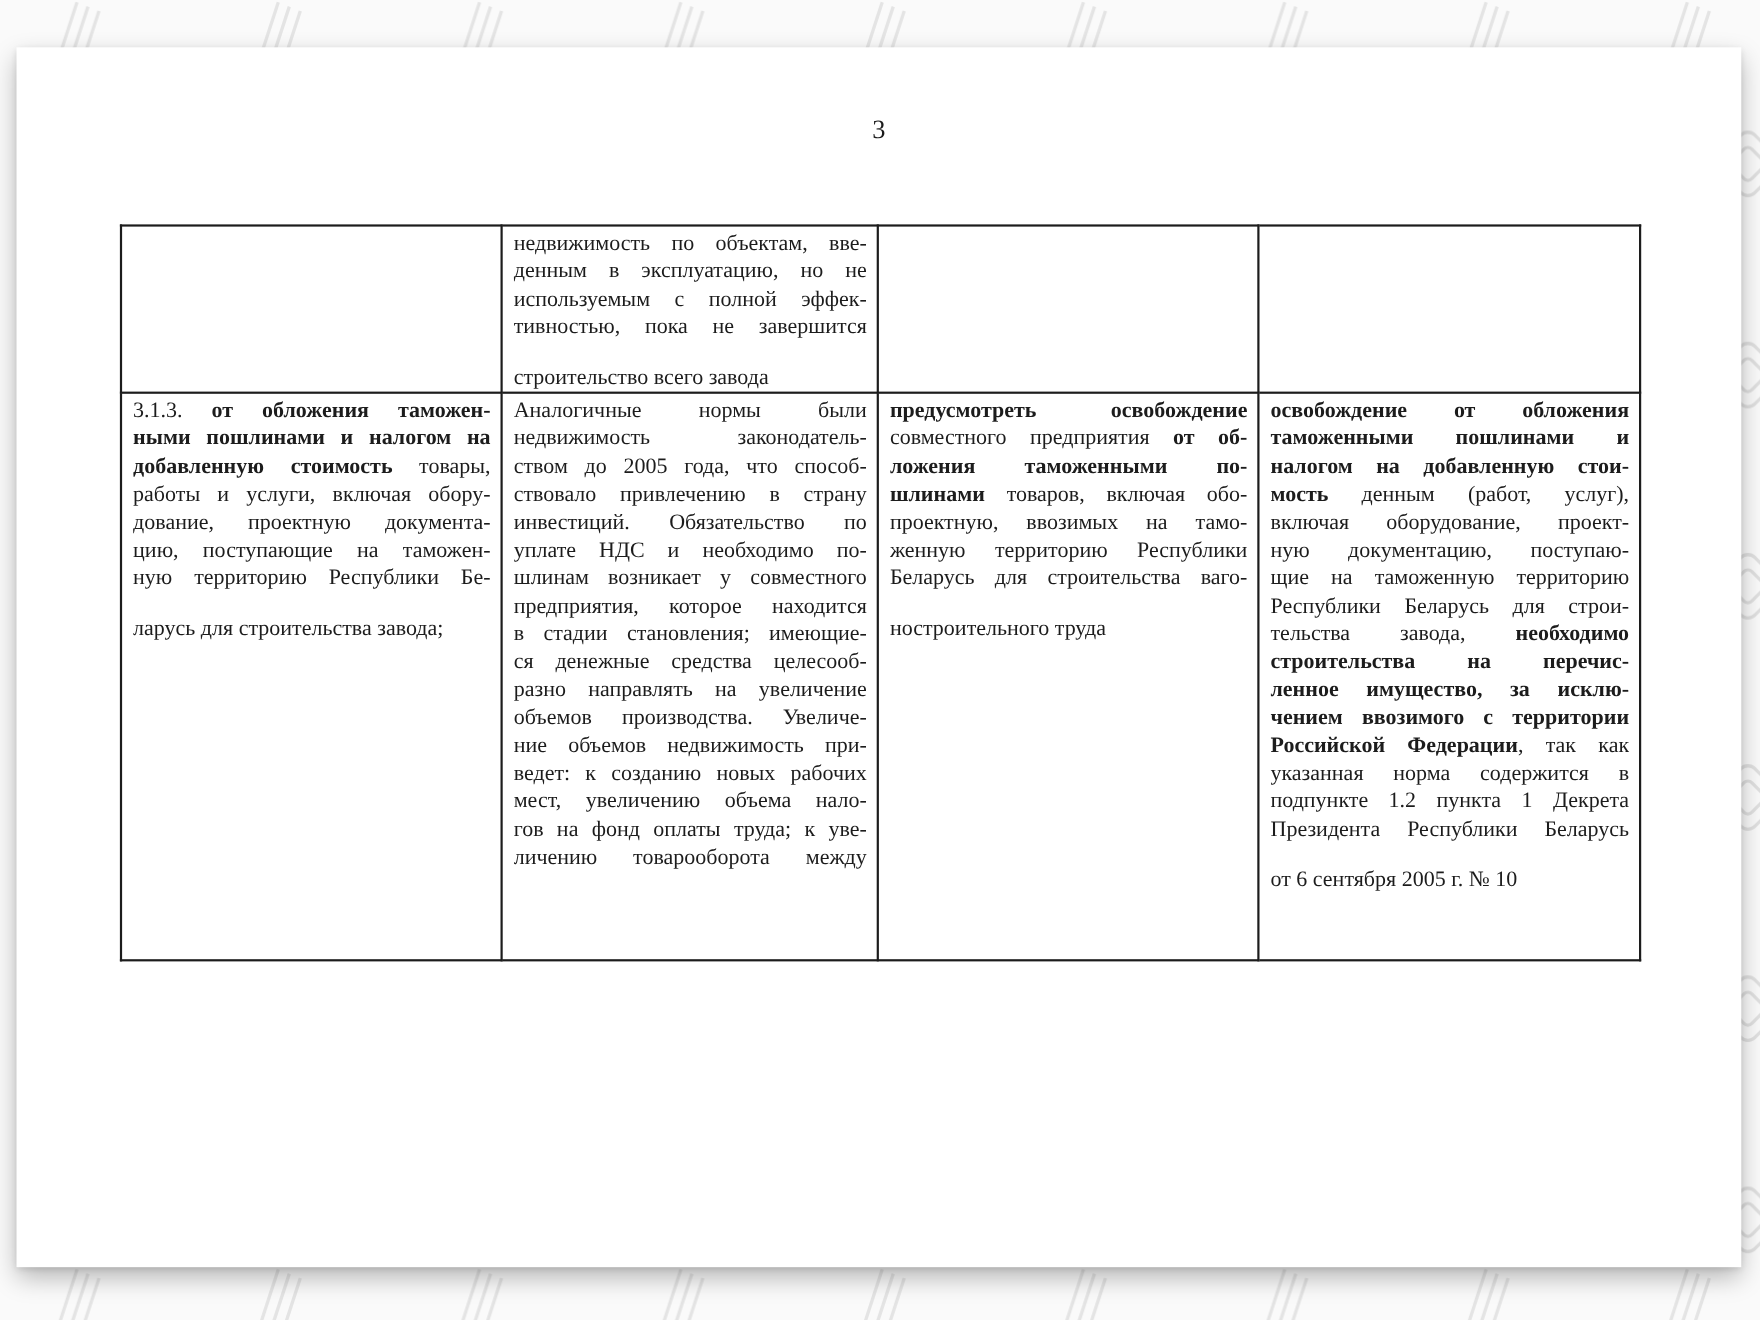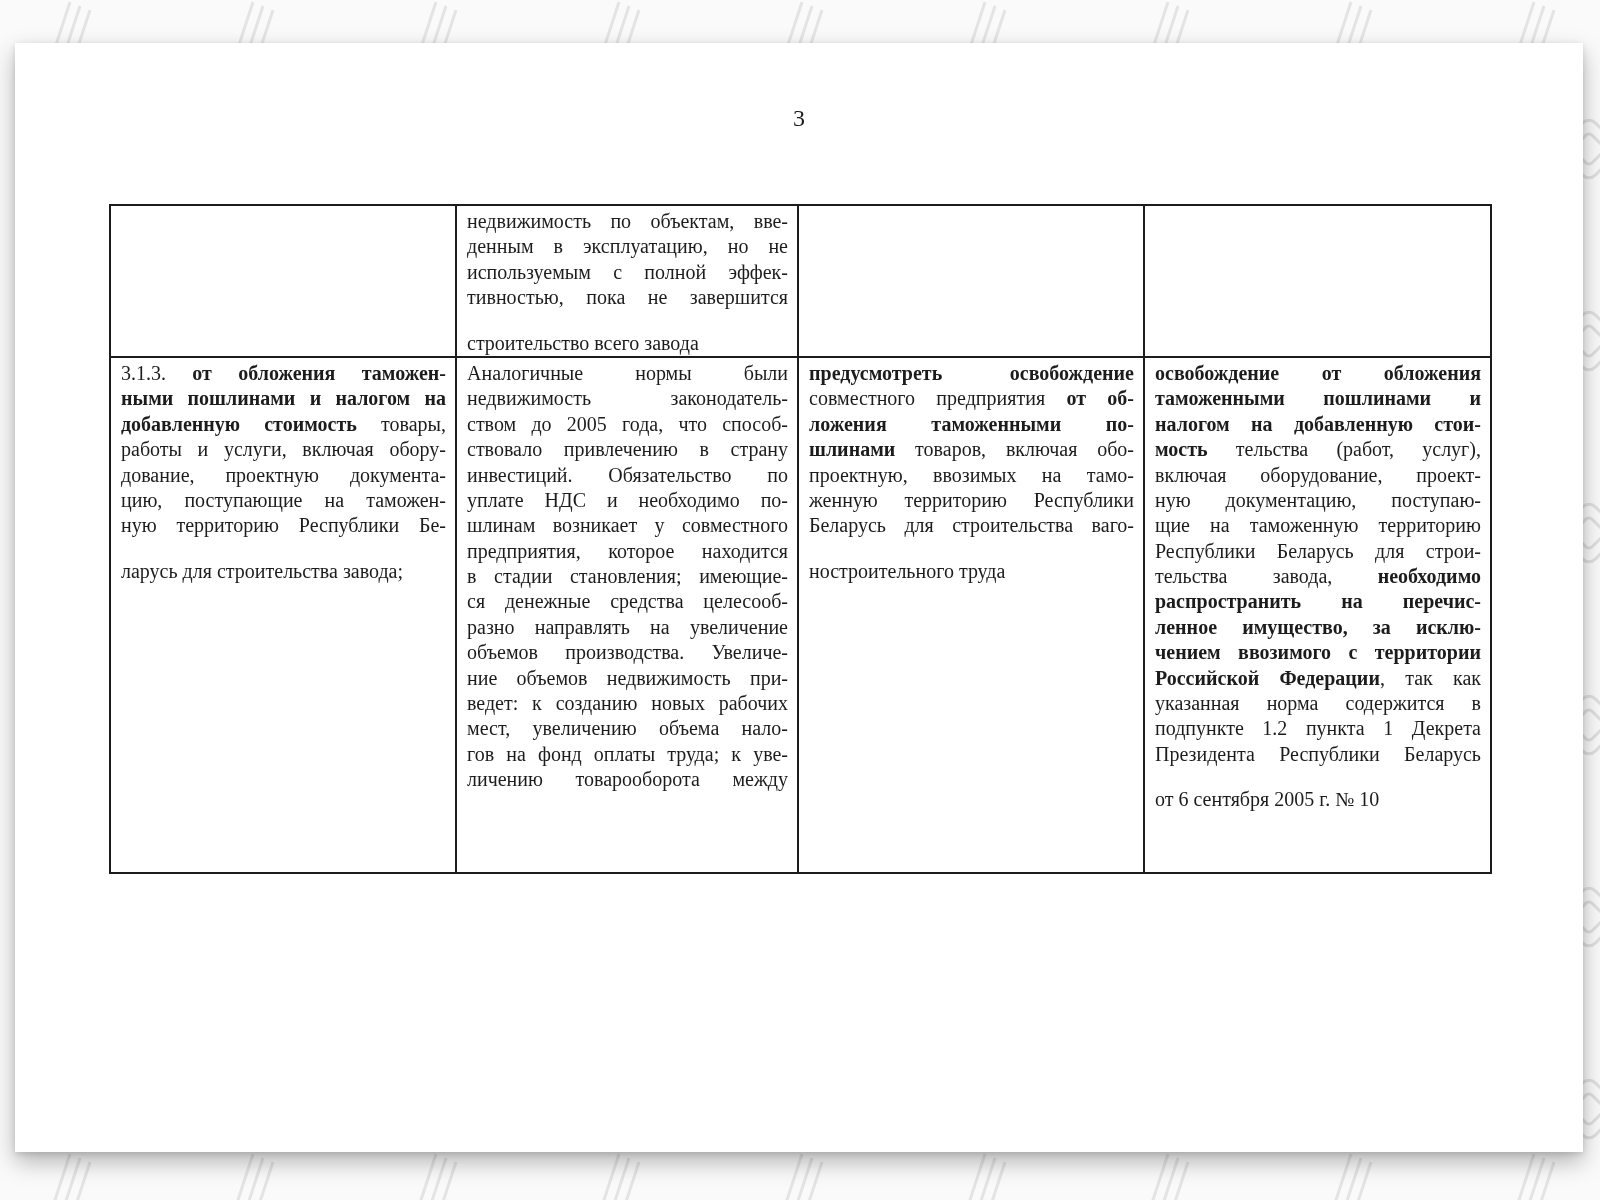--- a/index.html
+++ b/index.html
@@ -136,27 +136,27 @@
               <div class="ln"><span class="b">шлинами</span><span> товаров, включая обо-</span></div>
               <div class="ln"><span>проектную, ввозимых на тамо-</span></div>
               <div class="ln"><span>женную территорию Республики</span></div>
               <div class="ln"><span>Беларусь для строительства ваго-</span></div>
               <div class="ln last"><span>ностроительного труда</span></div>
             </td>
           <td>
               <div class="ln"><span class="b">освобождение от обложения</span></div>
               <div class="ln"><span class="b">таможенными пошлинами и</span></div>
               <div class="ln"><span class="b">налогом на добавленную стои-</span></div>
-              <div class="ln"><span class="b">мость</span><span> тельства (работ, услуг),</span></div>
+              <div class="ln"><span class="b">мость</span><span> денным (работ, услуг),</span></div>
               <div class="ln"><span>включая оборудование, проект-</span></div>
               <div class="ln"><span>ную документацию, поступаю-</span></div>
               <div class="ln"><span>щие на таможенную территорию</span></div>
               <div class="ln"><span>Республики Беларусь для строи-</span></div>
               <div class="ln"><span>тельства завода, </span><span class="b">необходимо</span></div>
-              <div class="ln"><span class="b">распространить на перечис-</span></div>
+              <div class="ln"><span class="b">строительства на перечис-</span></div>
               <div class="ln"><span class="b">ленное имущество, за исклю-</span></div>
               <div class="ln"><span class="b">чением ввозимого с территории</span></div>
               <div class="ln"><span class="b">Российской Федерации</span><span>, так как</span></div>
               <div class="ln"><span>указанная норма содержится в</span></div>
               <div class="ln"><span>подпункте 1.2 пункта 1 Декрета</span></div>
               <div class="ln"><span>Президента Республики Беларусь</span></div>
               <div class="ln last"><span>от 6 сентября 2005 г. № 10</span></div>
             </td>
         </tr>
       </tbody>

